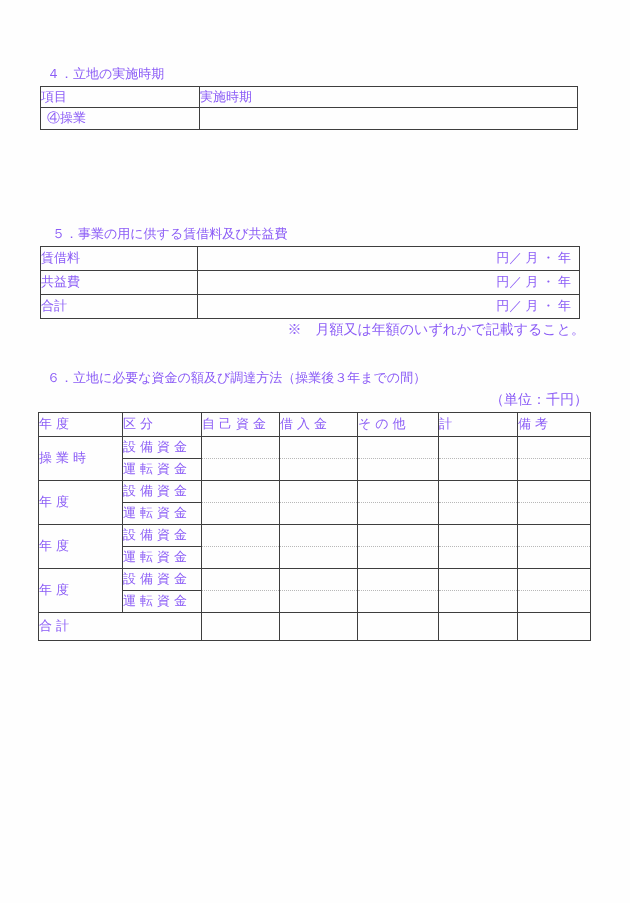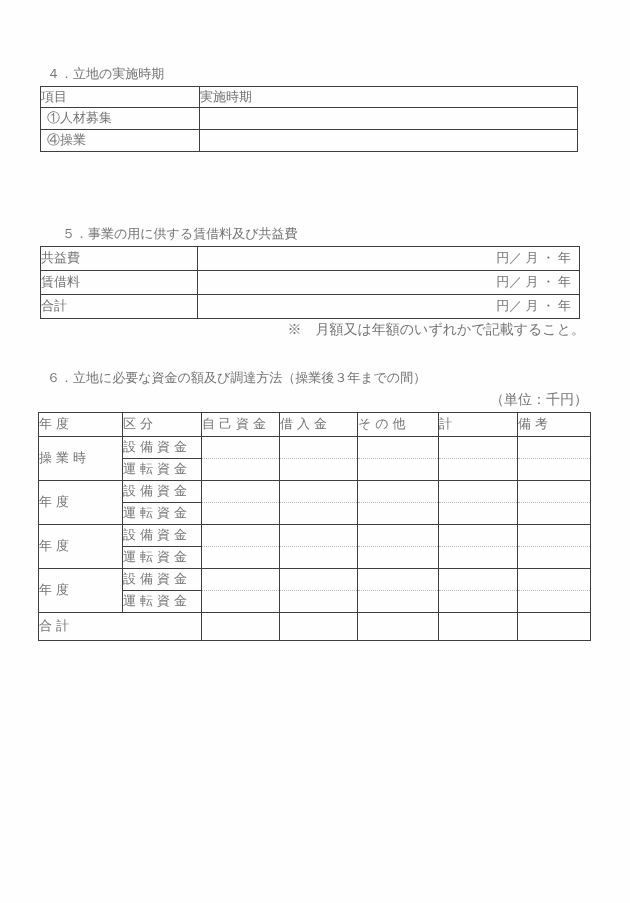--- a/index.html
+++ b/index.html
@@ -1,19 +1,19 @@
 <!DOCTYPE html>
 <html><head>
 <meta charset="utf-8">
 <style>
   html,body { margin:0; padding:0; background:#ffffff; }
   .page {
     position:relative; width:630px; height:903px; background:#fefefe;
     font-family:"Liberation Serif","DejaVu Serif",serif;
-    color:#737373; overflow:hidden;
+    color:#8b5cf6; overflow:hidden;
   }
   .heading { position:absolute; font-size:13px; line-height:15px; white-space:nowrap; }
   .right-note { position:absolute; font-size:14px; line-height:15px; white-space:nowrap; text-align:right; }
 
   table { border-collapse:collapse; table-layout:fixed; position:absolute; }
   td, th {
     border:1px solid #3e3e3e; font-size:13px; font-weight:normal;
     padding:0; vertical-align:middle; overflow:hidden; line-height:1.15;
   }
   .c { text-align:left; }
@@ -49,44 +49,40 @@
     <colgroup>
         <col style="width:159px">
         <col style="width:378px">
       </colgroup>
     <tbody>
         <tr class="hdr">
       <th class="c">項目</th>
       <th class="c">実施時期</th>
     </tr>
     <tr>
-      <td class="l">①人材募集</td>
-      <td></td>
-    </tr>
-    <tr>
       <td class="l">④操業</td>
       <td></td>
     </tr>
   </tbody>
     </table>
 
-  <div class="heading" style="left:62px; top:226px;">５．事業の用に供する賃借料及び共益費</div>
+  <div class="heading" style="left:52px; top:226px;">５．事業の用に供する賃借料及び共益費</div>
 
   <table id="t5">
     <colgroup>
         <col style="width:157px">
         <col style="width:382px">
       </colgroup>
     <tbody>
         <tr>
+      <td class="c">賃借料</td>
+      <td class="r">円／ 月 ・ 年</td>
+    </tr>
+    <tr>
       <td class="c">共益費</td>
-      <td class="r">円／ 月 ・ 年</td>
-    </tr>
-    <tr>
-      <td class="c">賃借料</td>
       <td class="r">円／ 月 ・ 年</td>
     </tr>
     <tr>
       <td class="c">合計</td>
       <td class="r">円／ 月 ・ 年</td>
     </tr>
   </tbody>
     </table>
 
   <div class="right-note" style="right:45px; top:322px;">※　月額又は年額のいずれかで記載すること。</div>

